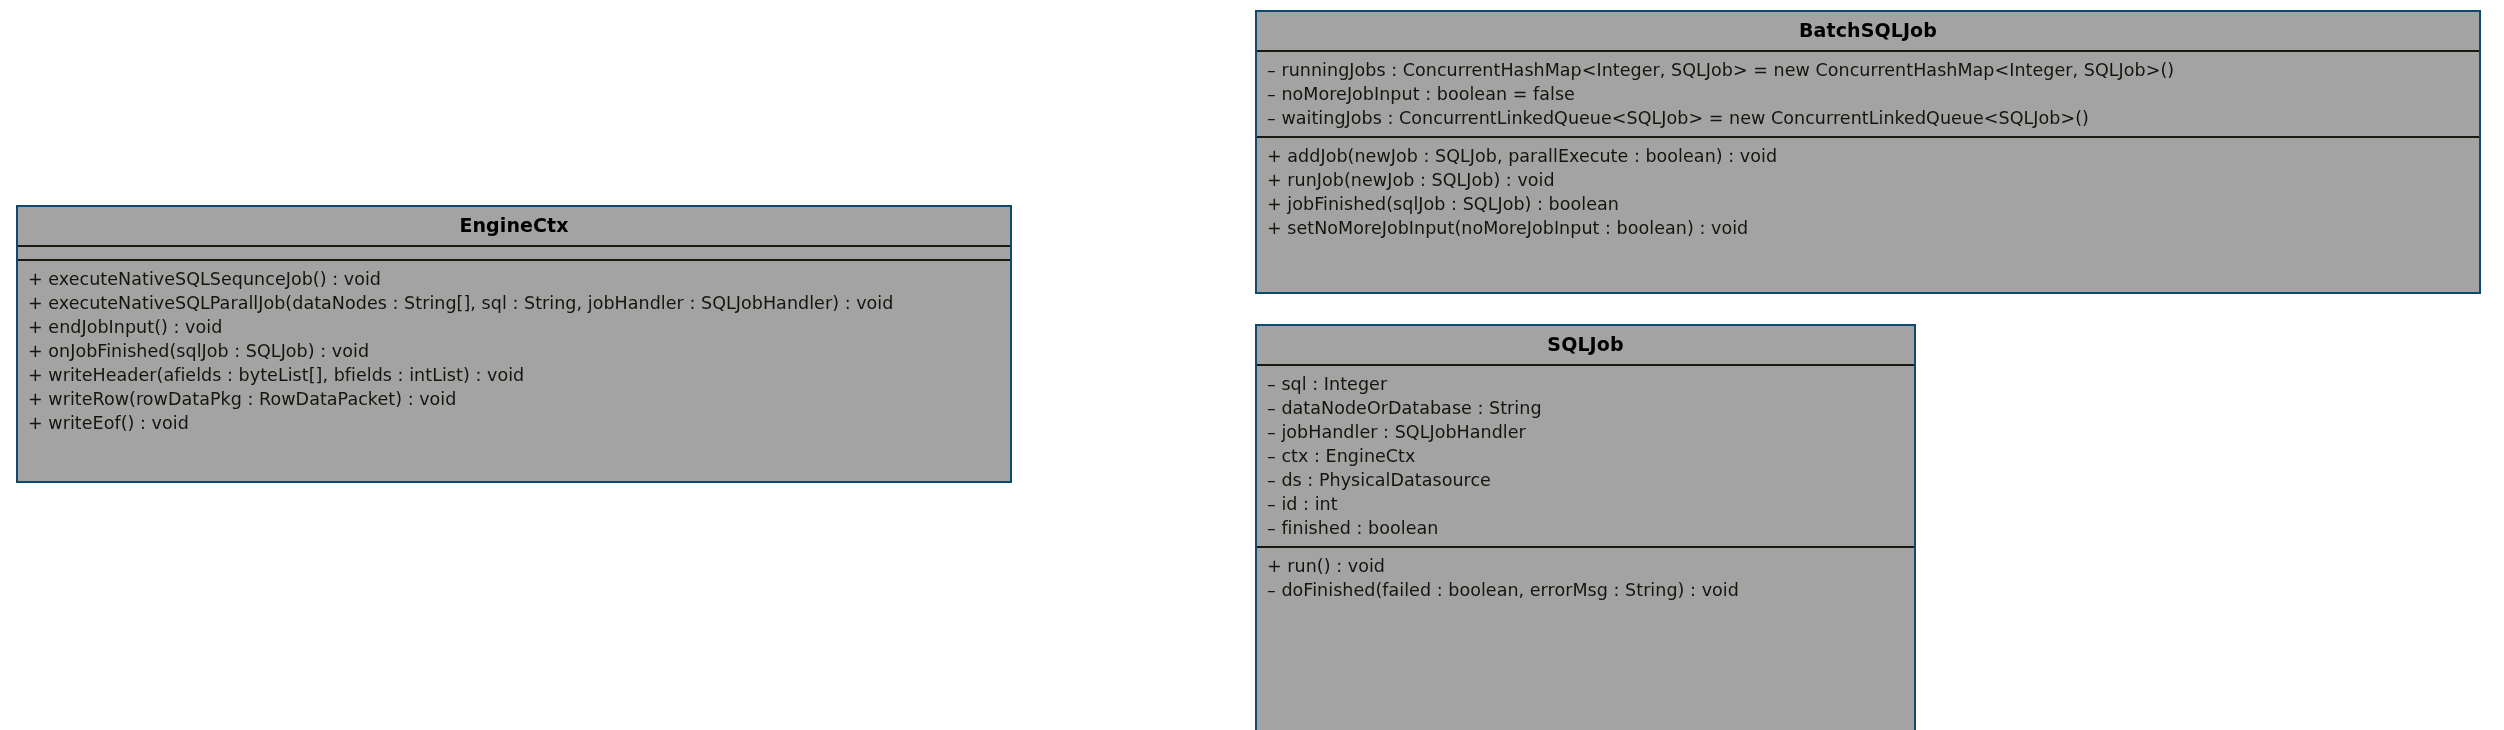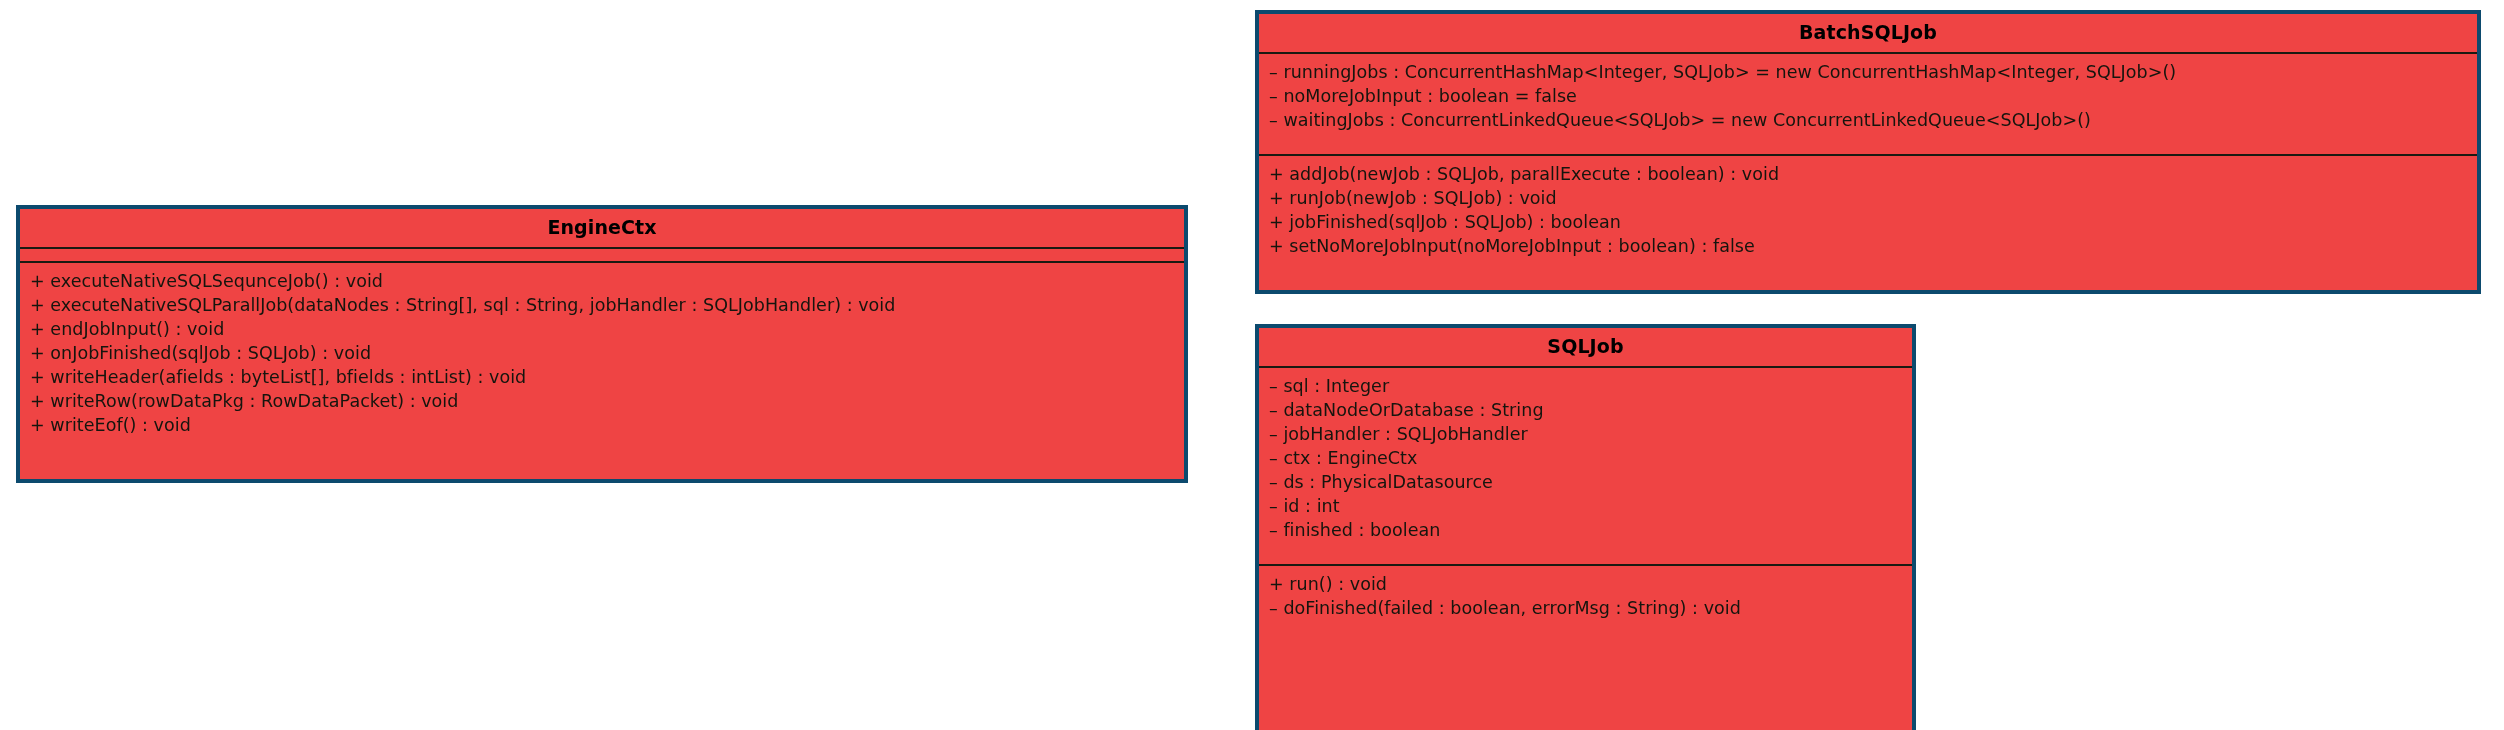--- a/index.html
+++ b/index.html
@@ -11,63 +11,63 @@
     width: 2504px;
     height: 730px;
     position: relative;
     font-family: "DejaVu Sans", sans-serif;
     overflow: hidden;
   }
 
   .uml-class {
     position: absolute;
     box-sizing: border-box;
-    background: #ef4444;
-    border: 4px solid #0c4a6e;
+    background: #a3a3a3;
+    border: 2px solid #0c4a6e;
     display: flex;
     flex-direction: column;
   }
 
   .class-title {
     text-align: center;
     font-weight: bold;
     font-size: 19px;
     color: #000000;
     padding: 9px 10px 10px 10px;
     letter-spacing: 0.1px;
     line-height: 1.0;
   }
 
   .compartment-sep {
     border-top: 2px solid #1a1a12;
     width: 100%;
   }
 
   .compartment {
-    padding: 7px 10px 21px 10px;
+    padding: 7px 10px 5px 10px;
   }
 
   .compartment.empty {
     padding: 0;
     height: 12px;
   }
 
   .member {
     font-size: 17.5px;
     color: #15150e;
     line-height: 1.37;
     white-space: nowrap;
     letter-spacing: 0.05px;
   }
 
   
   #engine-ctx {
     left: 16px;
     top: 205px;
-    width: 1172px;
+    width: 996px;
     height: 278px;
   }
   #batch-sql-job {
     left: 1255px;
     top: 10px;
     width: 1226px;
     height: 284px;
   }
   #sql-job {
     left: 1255px;
@@ -101,21 +101,21 @@
   <div class="compartment">
     <div class="member">– runningJobs : ConcurrentHashMap&lt;Integer, SQLJob&gt; = new ConcurrentHashMap&lt;Integer, SQLJob&gt;()</div>
     <div class="member">– noMoreJobInput : boolean = false</div>
     <div class="member">– waitingJobs : ConcurrentLinkedQueue&lt;SQLJob&gt; = new ConcurrentLinkedQueue&lt;SQLJob&gt;()</div>
   </div>
   <div class="compartment-sep"></div>
   <div class="compartment">
     <div class="member">+ addJob(newJob : SQLJob, parallExecute : boolean) : void</div>
     <div class="member">+ runJob(newJob : SQLJob) : void</div>
     <div class="member">+ jobFinished(sqlJob : SQLJob) : boolean</div>
-    <div class="member">+ setNoMoreJobInput(noMoreJobInput : boolean) : false</div>
+    <div class="member">+ setNoMoreJobInput(noMoreJobInput : boolean) : void</div>
   </div>
 </div>
 
 <div class="uml-class" id="sql-job">
   <div class="class-title">SQLJob</div>
   <div class="compartment-sep"></div>
   <div class="compartment">
     <div class="member">– sql : Integer</div>
     <div class="member">– dataNodeOrDatabase : String</div>
     <div class="member">– jobHandler : SQLJobHandler</div>

